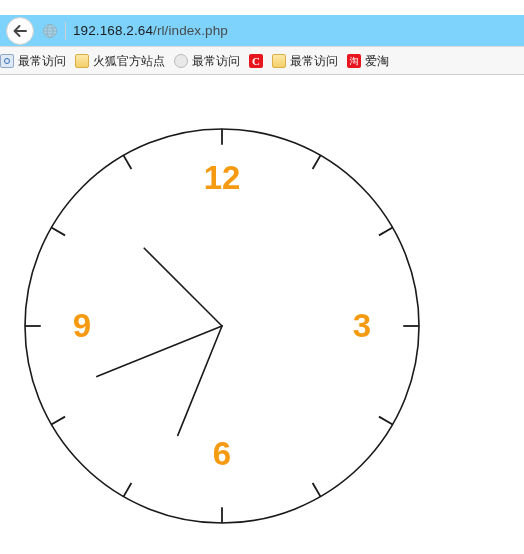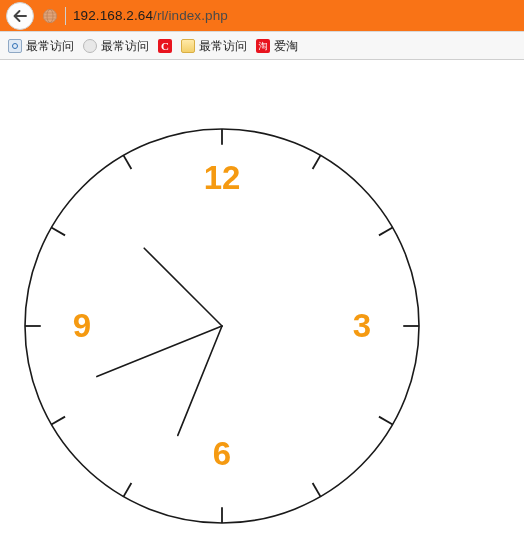--- a/index.html
+++ b/index.html
@@ -85,25 +85,26 @@
     content: "";
     position: absolute;
     background: #5c5c5c;
   }
   .newtab::before { left: 6px; top: 11px; width: 14px; height: 1.6px; }
   .newtab::after  { left: 12.2px; top: 5px; width: 1.6px; height: 14px; }
 
   
   .navbar {
     height: 32px;
-    background: #f97316;
+    background: #7dd3fc;
     display: flex;
     align-items: center;
     border-bottom: 1px solid #d8d8d8;
     box-sizing: border-box;
+    margin-top: 15px;
   }
   .back-btn {
     width: 26px;
     height: 26px;
     margin-left: 6px;
     border: 1px solid #d0d0d0;
     border-radius: 50%;
     background: #fdfdfd;
     position: relative;
     flex: 0 0 auto;
@@ -137,21 +138,21 @@
 
   
   .bookmarks {
     height: 28px;
     background: #f7f7f7;
     display: flex;
     align-items: center;
     border-bottom: 1px solid #cfcfcf;
     box-sizing: border-box;
     overflow: hidden;
-    padding-left: 8px;
+    padding-left: 0;
   }
   .bm {
     display: flex;
     align-items: center;
     margin-right: 9px;
     white-space: nowrap;
     flex: 0 0 auto;
   }
   .bm-label {
     font-size: 12px;
@@ -246,20 +247,24 @@
     <div class="url-divider"></div>
     <div class="url-text">
       <span class="url-host">192.168.2.64</span><span class="url-path">/rl/index.php</span>
     </div>
   </div>
 
   <div class="bookmarks">
     <div class="bm">
       <span class="bm-ico ico-blue"></span>
       <span class="bm-label">最常访问</span>
+    </div>
+    <div class="bm">
+      <span class="bm-ico ico-folder"></span>
+      <span class="bm-label">火狐官方站点</span>
     </div>
     <div class="bm">
       <span class="bm-ico ico-globe2"></span>
       <span class="bm-label">最常访问</span>
     </div>
     <div class="bm">
       <span class="bm-ico ico-red-c">C</span>
     </div>
     <div class="bm">
       <span class="bm-ico ico-folder"></span>

